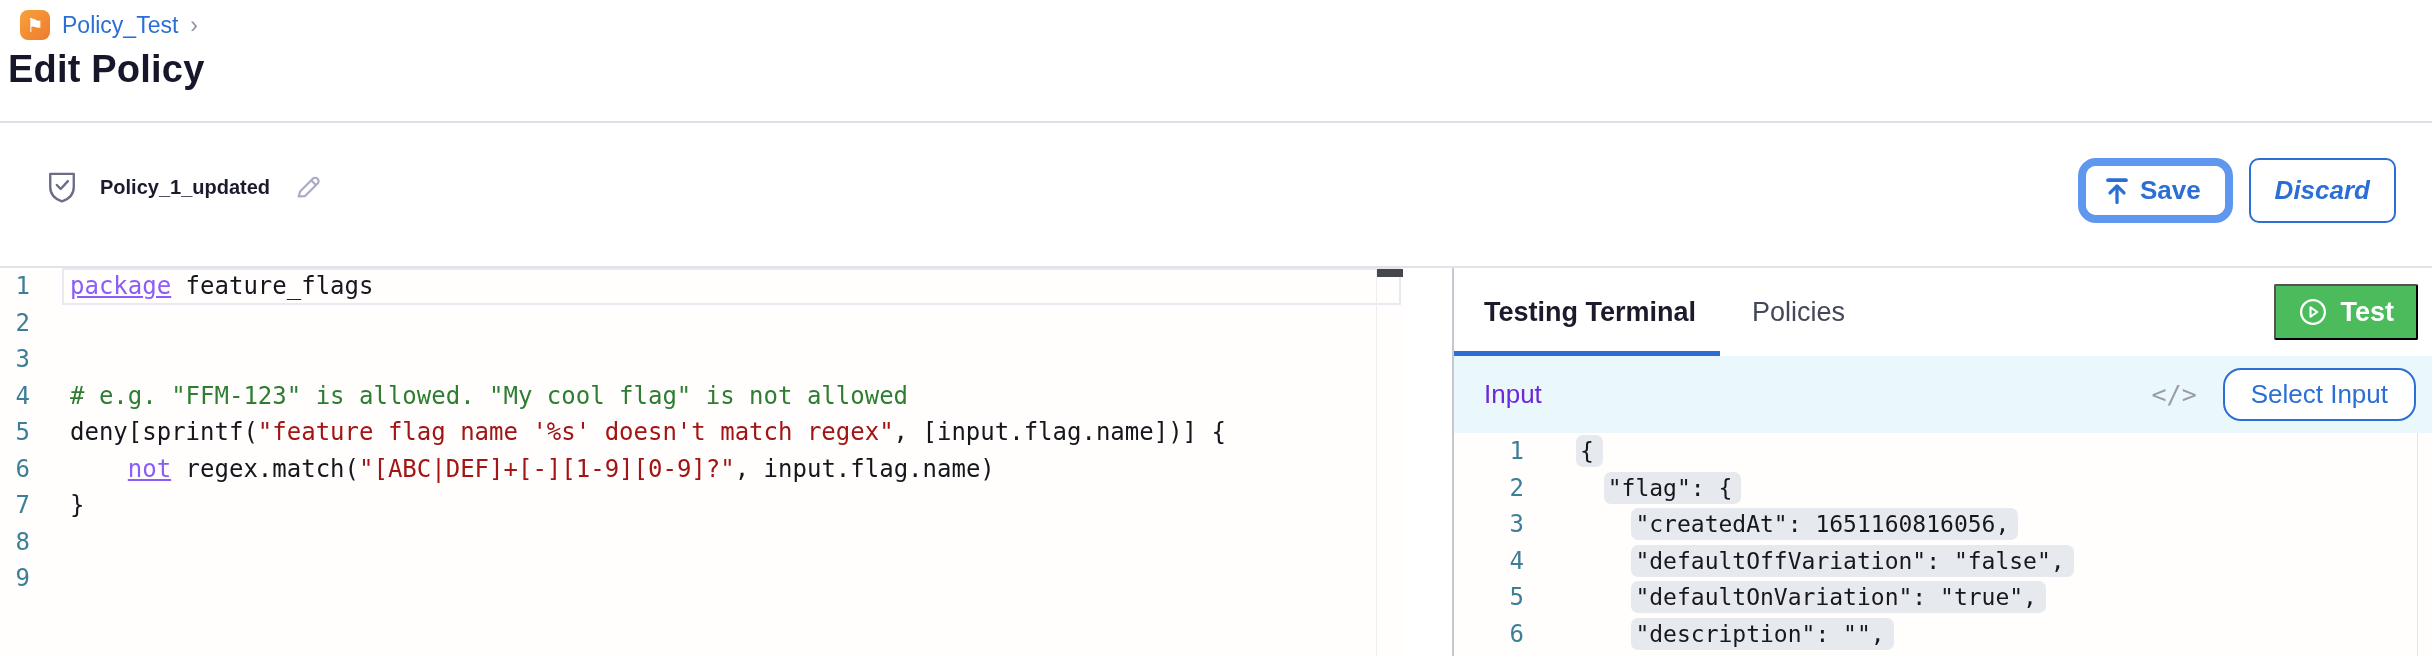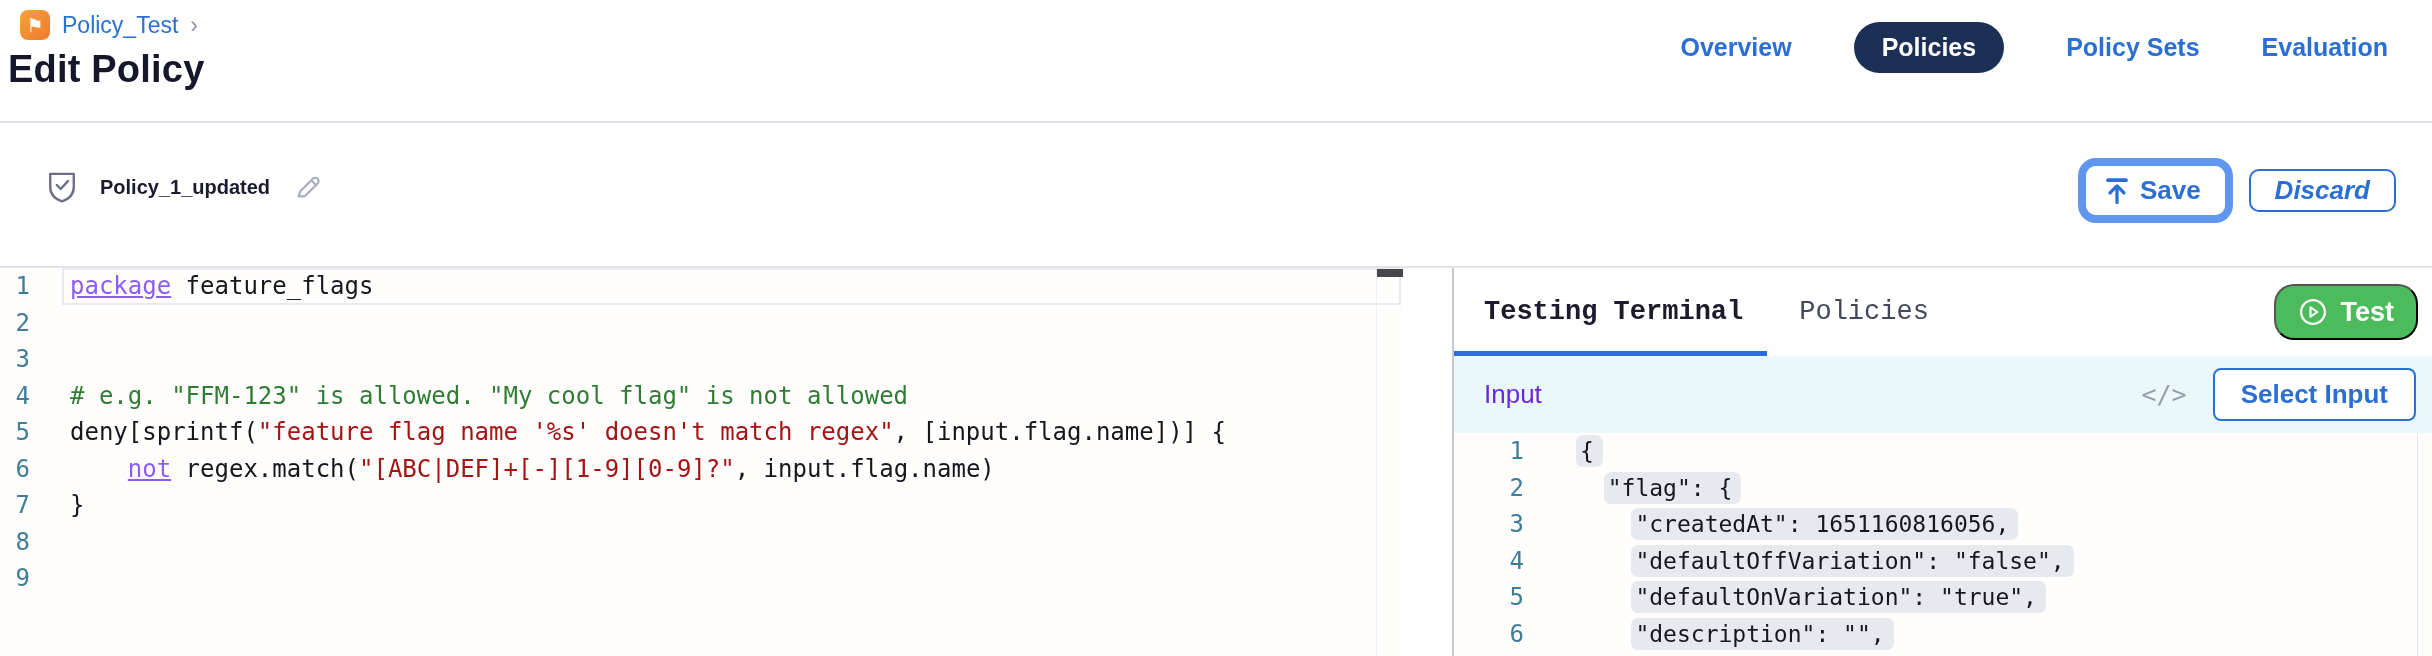--- a/index.html
+++ b/index.html
@@ -19,21 +19,21 @@
 
   .nav-tabs { position:absolute; top:22px; right:44px; display:flex; align-items:center; gap:62px; }
   .nav-tab { color:#2b6fd4; font-size:25px; font-weight:600; cursor:pointer; white-space:nowrap; }
   .nav-tab.active { background:#1c3056; color:#ffffff; border-radius:999px; padding:11px 28px; }
 
   .header-divider { position:absolute; top:121px; left:0; width:2432px; height:2px; background:#dfdfe9; }
 
   
   .policy-row { position:absolute; top:170px; left:46px; display:flex; align-items:center; gap:22px; }
   .policy-name { font-size:20px; font-weight:bold; color:#1b1b2e; }
-  .btn-row { position:absolute; top:158px; right:36px; display:flex; align-items:center; gap:16px; }
+  .btn-row { position:absolute; top:158px; right:36px; display:flex; gap:16px; }
   .save-wrap { border:8px solid #5f97ef; border-radius:18px; background:#fff; }
   .btn { display:flex; align-items:center; gap:10px; background:#fff; color:#2b6fd4;
          font-size:26px; font-weight:600; border-radius:10px; cursor:pointer; }
   .save-btn { padding:9px 24px 9px 18px; border:none; }
   .discard-btn { padding:4px 24px; border:2px solid #2b6fd4;font-style:italic; }
 
   
   .content-top-border { position:absolute; top:266px; left:0; width:2432px; height:2px; background:#e2e2ea; }
 
   .editor { position:absolute; top:268px; left:0; width:1403px; height:388px; background:#fffefc; overflow:hidden; }
@@ -50,35 +50,35 @@
   .tok-com { color:#2e7d32; }
   .ed-track { position:absolute; top:0; right:26px; width:1px; height:388px; background:#ededf2; }
   .ed-thumb { position:absolute; top:1px; right:0; width:26px; height:8px; background:#45474c; }
 
   .panel-divider { position:absolute; top:268px; left:1452px; width:2px; height:388px; background:#c6c8cf; }
 
   
   .terminal { position:absolute; top:268px; left:1454px; width:978px; height:388px; background:#fff; }
   .tt-tabs { position:relative; height:88px; display:flex; align-items:center; padding-left:30px; gap:56px; }
   .tt-tab { font-size:27px; color:#44475a; cursor:pointer; position:relative; height:100%;
-            display:flex; align-items:center;font-family:Liberation Mono, monospace; }
+            display:flex; align-items:center; }
   .tt-tab.active { color:#1b1b2c; font-weight:bold; }
   .tt-tab.active::after { content:""; position:absolute; left:-30px; right:-24px; bottom:0;
                           height:5px; background:#2b6fd4; }
   .test-btn { position:absolute; right:14px; top:16px; height:56px; padding:0 22px;
-              background:#4cbb5c; border-radius:20px; display:flex; align-items:center; gap:12px;
+              background:#4cbb5c; border-radius:2px; display:flex; align-items:center; gap:12px;
               color:#fff; font-size:27px; font-weight:600; cursor:pointer; }
 
   .input-bar { position:relative; height:77px; background:#eaf7fb; display:flex; align-items:center;
                padding:0 16px 0 30px; }
   .input-label { font-size:26px; color:#6d28d9; }
   .input-actions { margin-left:auto; display:flex; align-items:center; gap:26px; }
   .code-toggle-icon { font-family:"DejaVu Sans Mono", monospace; font-size:25px; color:#9a9da8; cursor:pointer; }
-  .select-input-btn { background:#fff; border:2px solid #2b6fd4; border-radius:8px; color:#2b6fd4;
-                      font-size:26px; font-weight:700; padding:9px 26px; cursor:pointer; }
+  .select-input-btn { background:#fff; border:2px solid #2b6fd4; border-radius:18px; color:#2b6fd4;
+                      font-size:26px; font-weight:400; padding:9px 26px; cursor:pointer; }
 
   .json-editor { position:relative; height:223px; overflow:hidden; background:#fffefc; }
   .jline { display:flex; height:36.5px; align-items:center; }
   .jln { flex:none; width:70px; text-align:right; color:#3d7e98;
          font-family:"DejaVu Sans Mono", monospace; font-size:24px; }
   .jcode { padding-left:56px; white-space:pre; font-family:"DejaVu Sans Mono", monospace;
            font-size:23px; color:#17171f; }
   .hl { background:#e6e9ed; border-radius:7px; padding:3px 9px 3px 4px; margin-left:-4px; }
   .json-track { position:absolute; top:0; right:14px; width:1px; height:223px; background:#e4e4e8; }
 
@@ -89,26 +89,20 @@
 
 <div class="page">
 
   <div class="breadcrumb">
     <span class="ff-logo">⚑</span>
     <span class="crumb-link">Policy_Test</span>
     <span class="crumb-chev">›</span>
   </div>
   <div class="page-title">Edit Policy</div>
 
-  <div class="nav-tabs">
-      <div class="nav-tab">Overview</div>
-      <div class="nav-tab active">Policies</div>
-      <div class="nav-tab">Policy Sets</div>
-      <div class="nav-tab">Evaluation</div>
-    </div>
 
   <div class="header-divider"></div>
 
   <div class="policy-row">
     <svg class="icon-svg" width="32" height="34" viewBox="0 0 24 26">
       <path d="M3 3 L21 3 L21 13 C21 19 16.5 22.5 12 24 C7.5 22.5 3 19 3 13 Z" fill="none" stroke="#6b6d85" stroke-width="1.8" stroke-linejoin="round"></path>
       <path d="M8 11.5 L11 14.5 L16.5 8.5" fill="none" stroke="#6b6d85" stroke-width="1.8" stroke-linecap="round" stroke-linejoin="round"></path>
     </svg>
     <span class="policy-name">Policy_1_updated</span>
     <svg class="icon-svg" width="32" height="32" viewBox="0 0 24 24">

